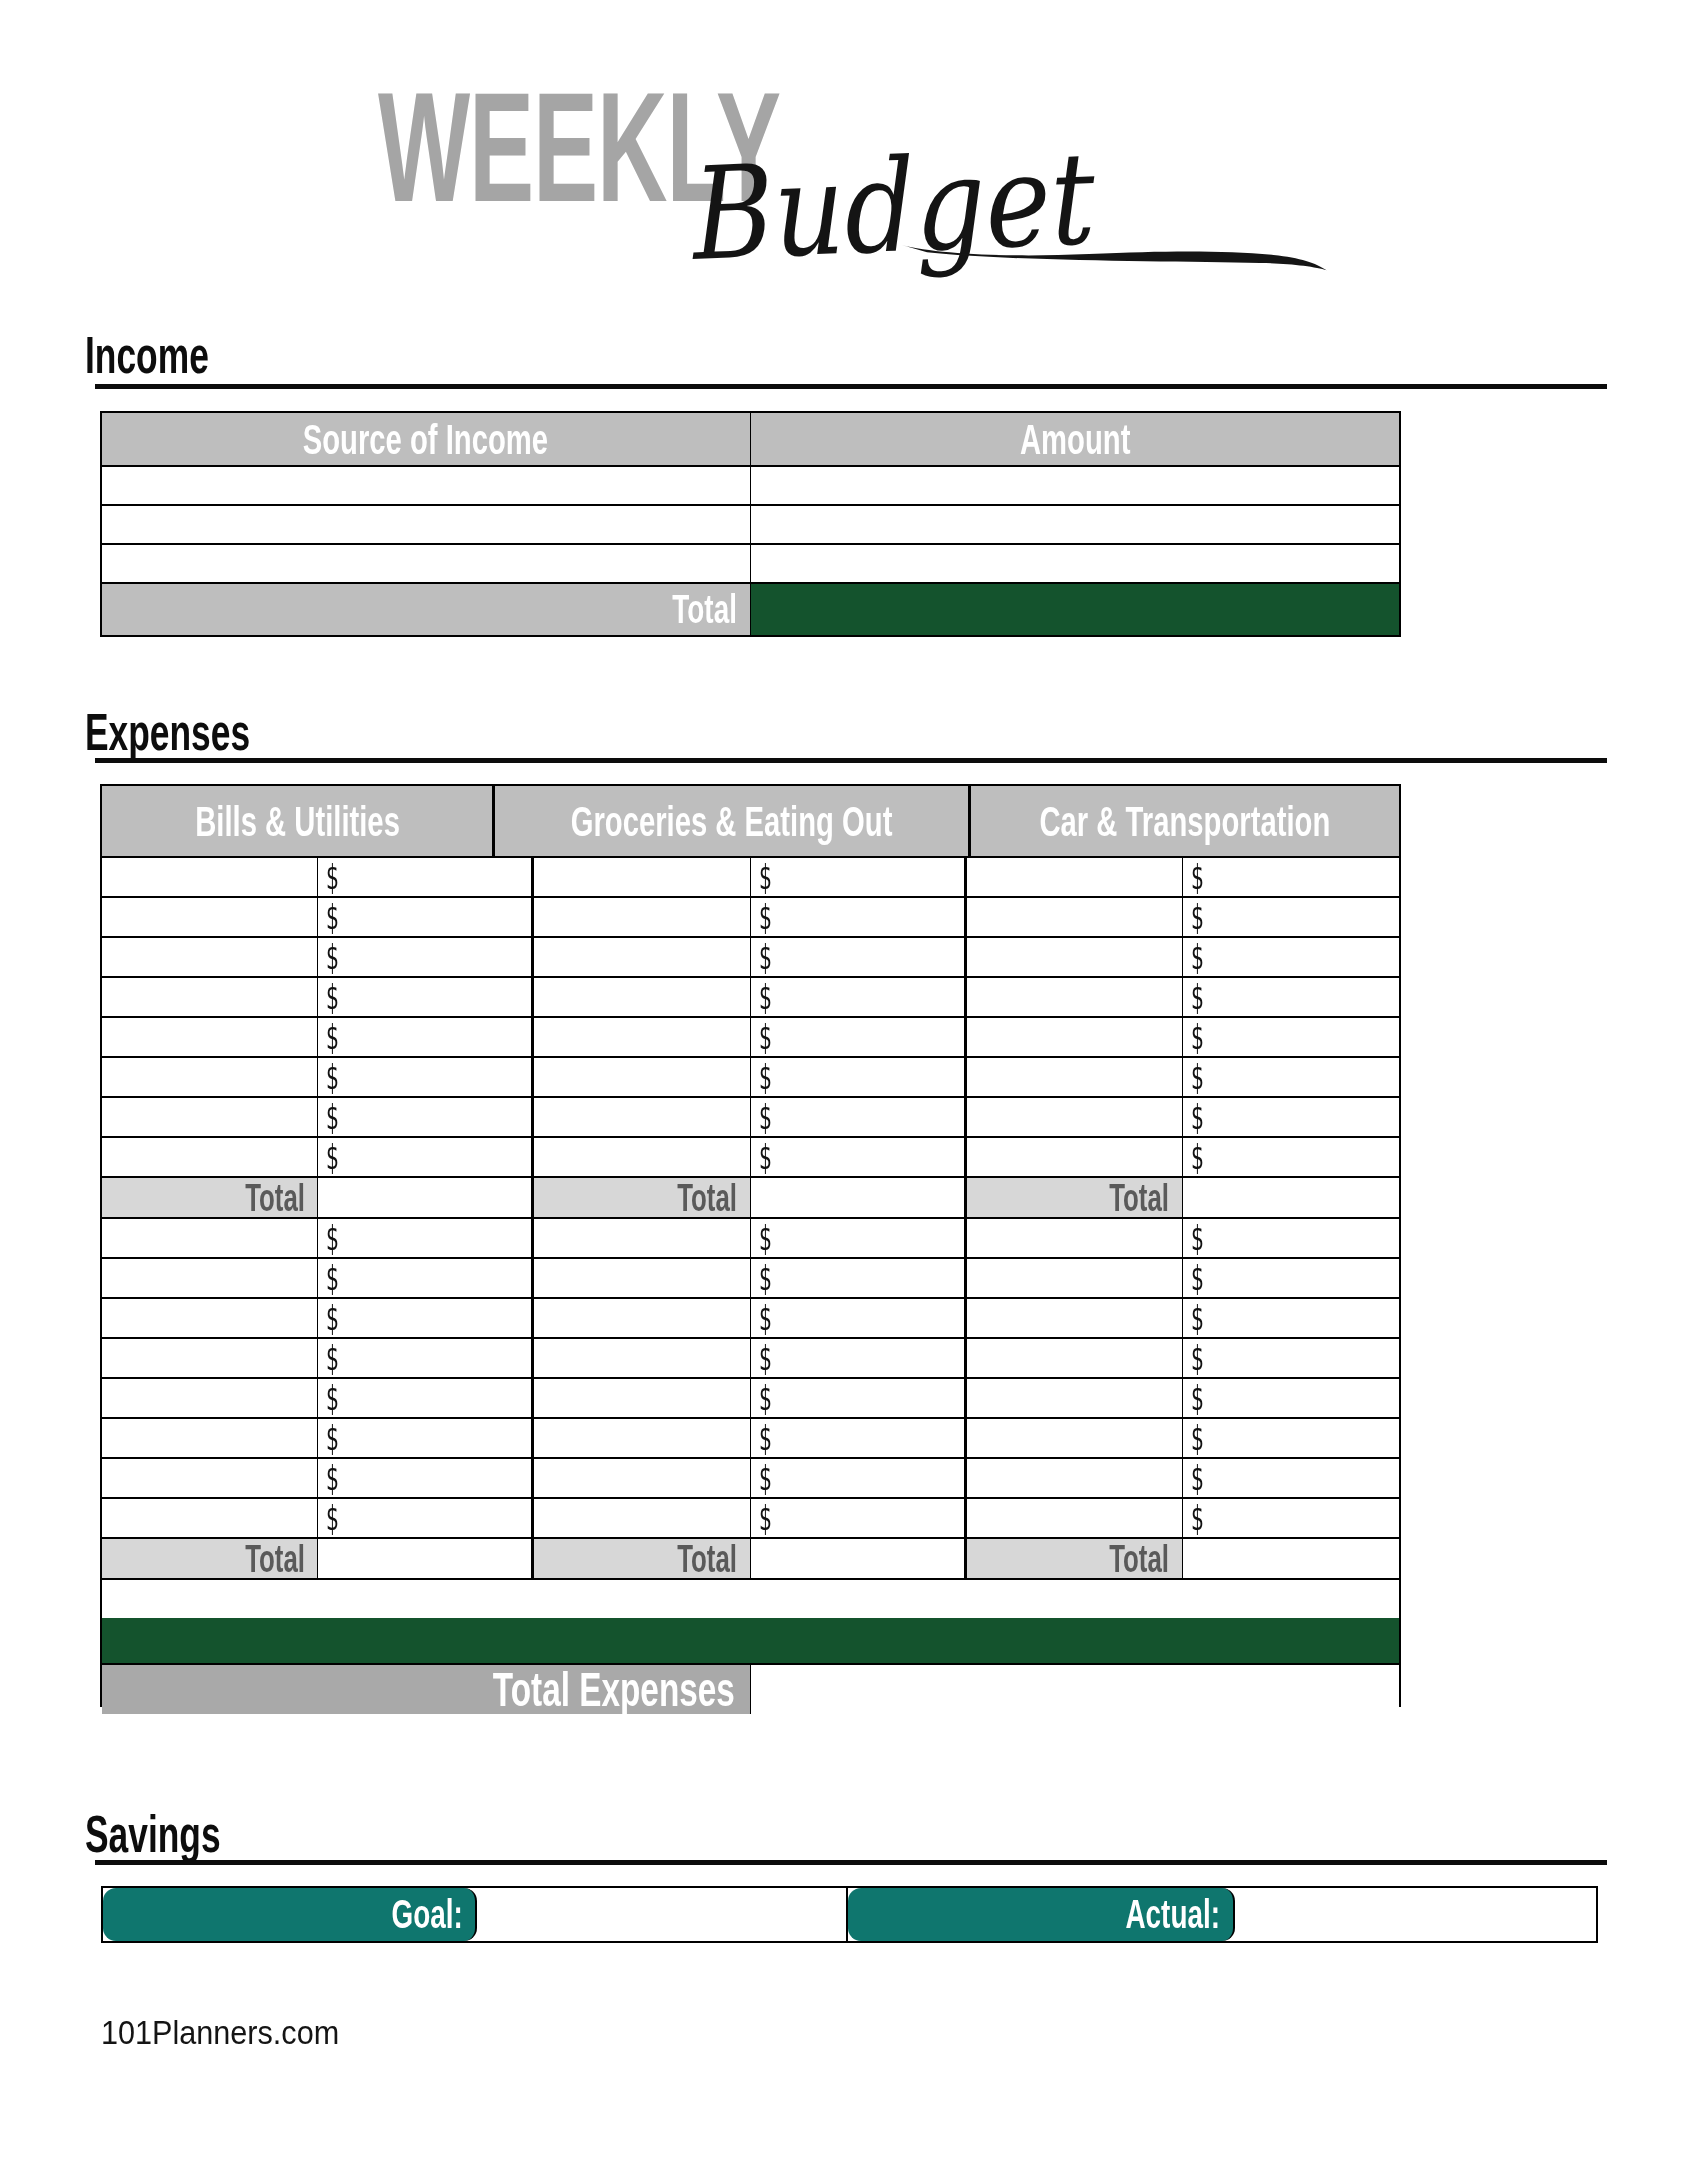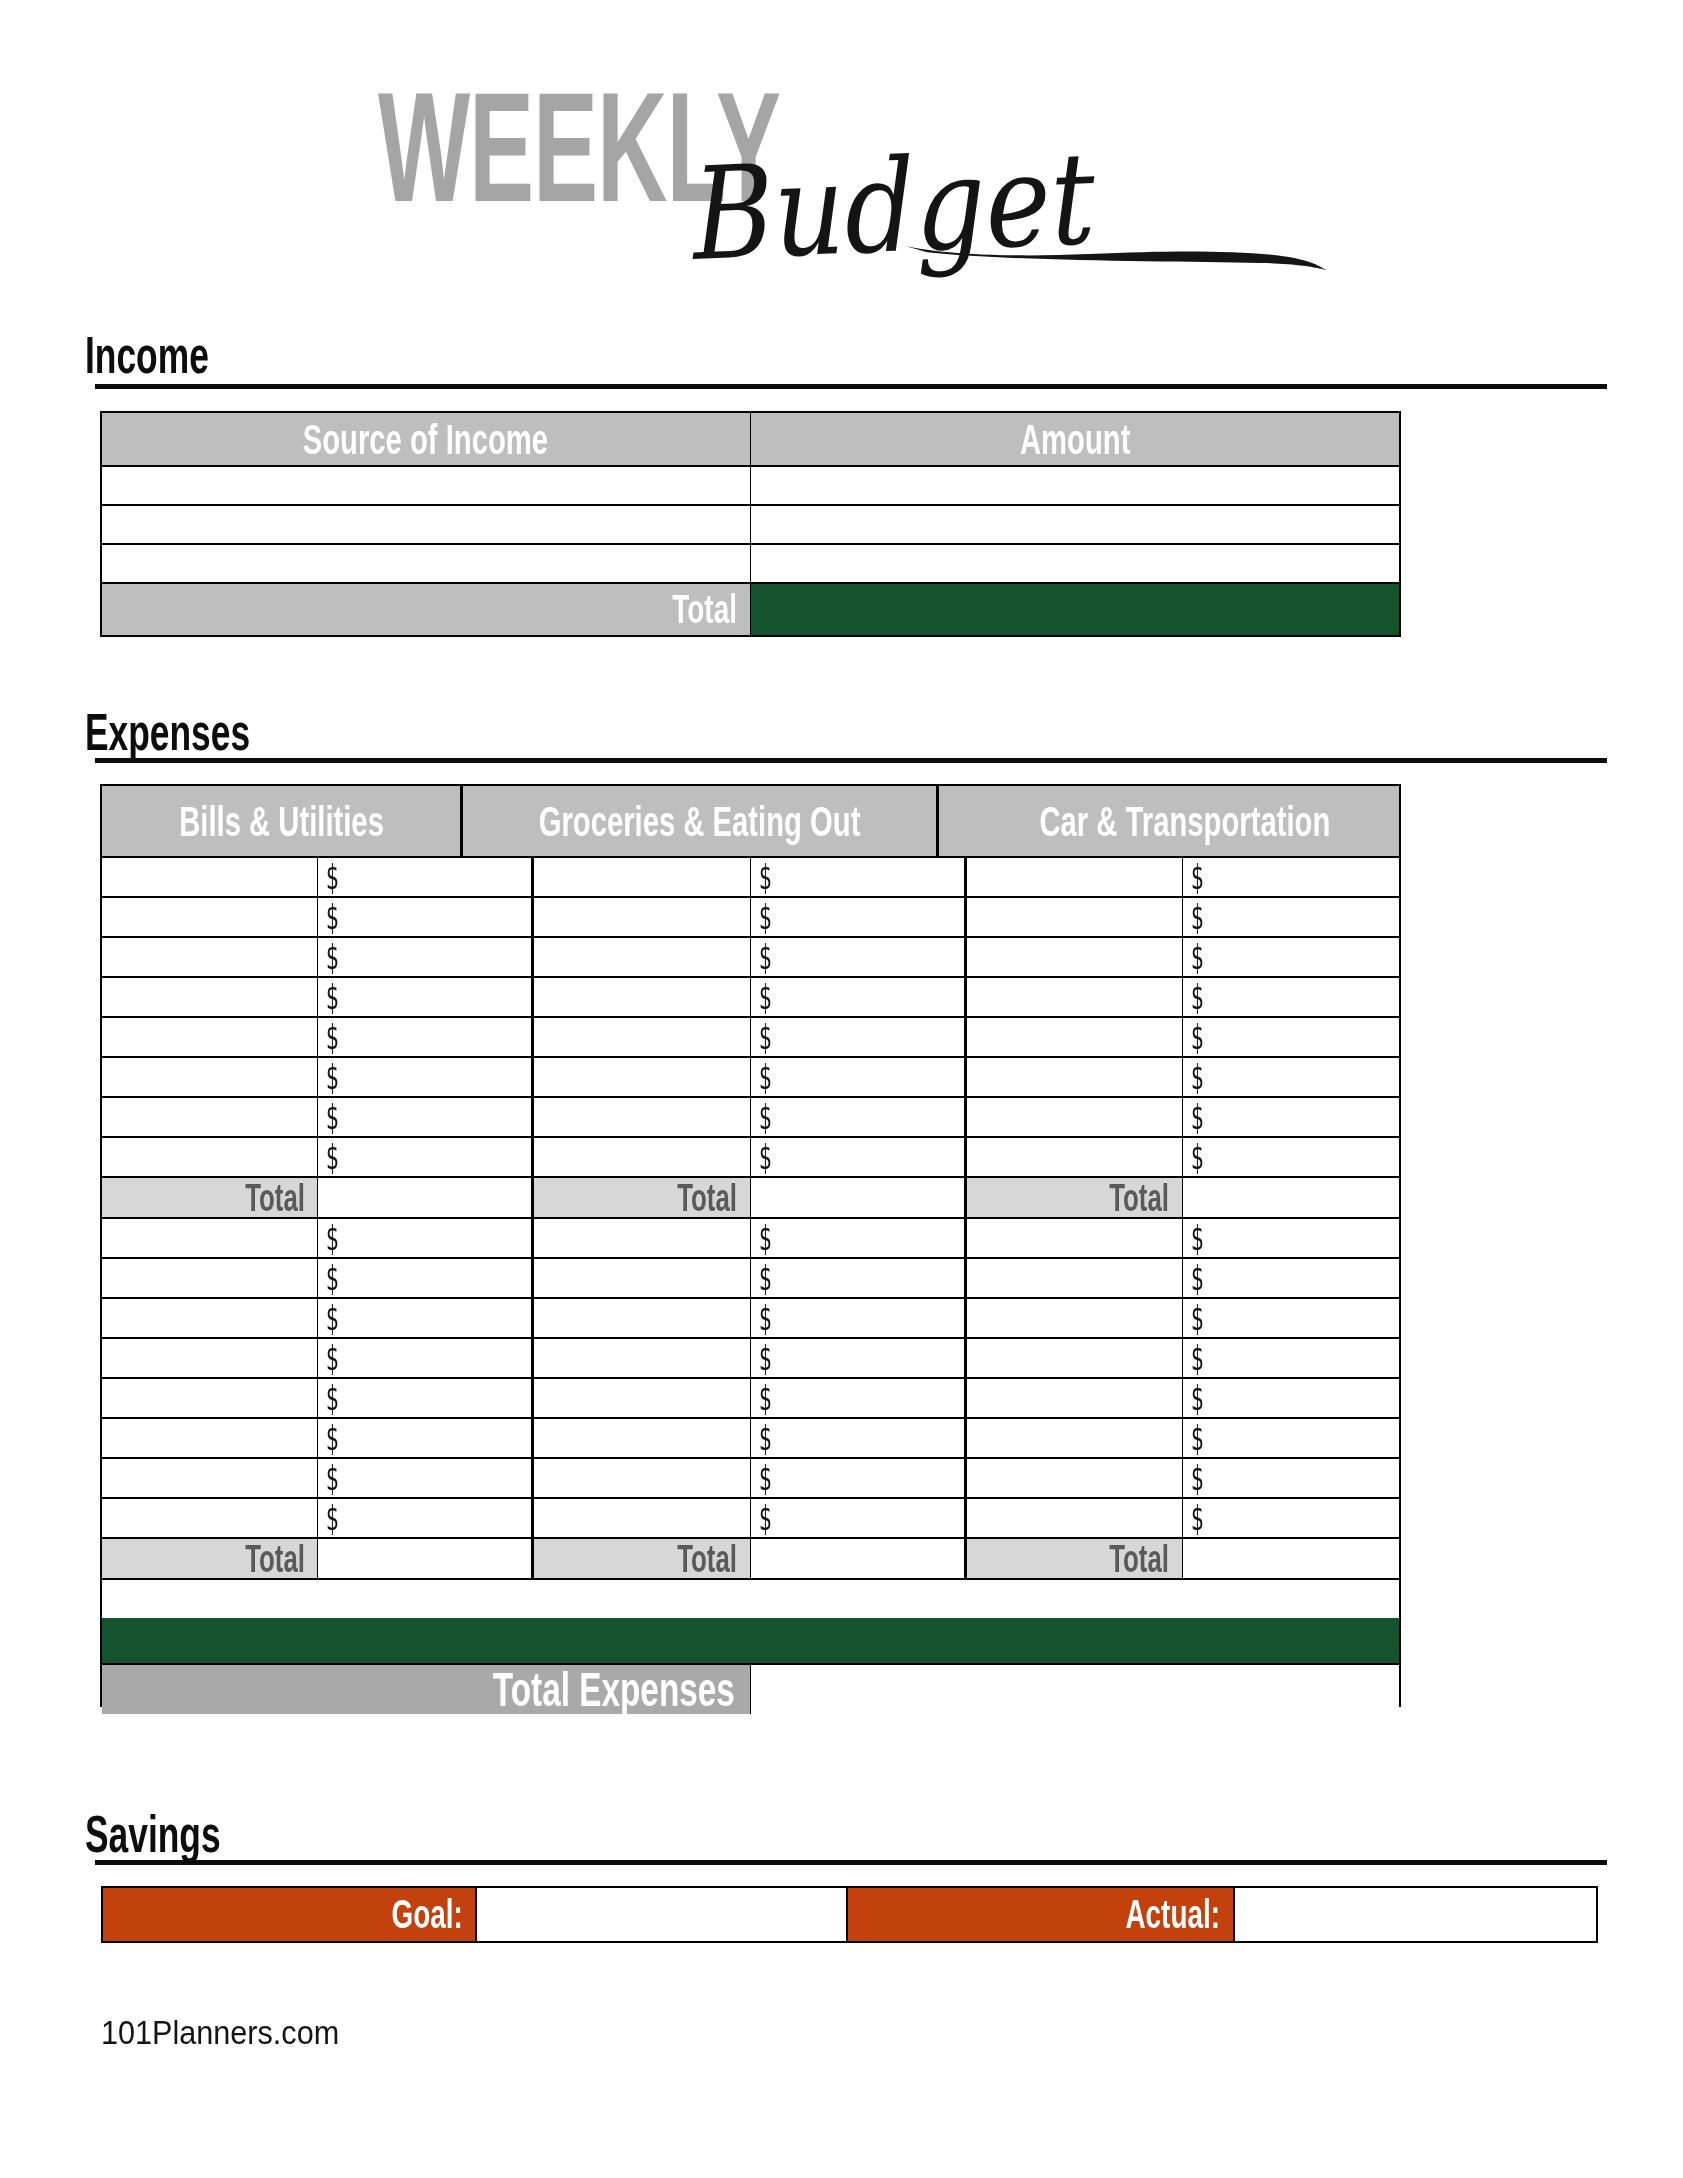--- a/index.html
+++ b/index.html
@@ -59,21 +59,21 @@
   .inc-row > .cell:first-child { border-right:1.8px solid #000; }
   .inc-header { height:52px; }
   .inc-header .cell { font-size:43px; color:#fff; }
   .inc-data { height:39px; border-top:2.7px solid #000; background:#fff; }
   .inc-total { height:53px; border-top:2.7px solid #000; }
   .inc-total .label { background:#bebebe; font-size:41px; color:#fff; padding-right:12.6px; }
 
   
   .exp-header { display:grid; grid-template-columns:1fr 1fr 1fr; height:70px; }
   .exp-header .cell { border-right:3.6px solid #000; font-size:43px; color:#fff; }
-  .exp-header .cell:last-child { border-right:none;margin-left:32px; }
+  .exp-header .cell:last-child { border-right:none; }
   .exp-row { display:grid; grid-template-columns:repeat(6,1fr); height:40px; border-top:2.7px solid #000; }
   .exp-row .cell { background:#fff; }
   .exp-row .cell:nth-child(odd)  { border-right:1.8px solid #000; }
   .exp-row .cell:nth-child(even) { border-right:3.6px solid #000; }
   .exp-row .cell:last-child { border-right:none; }
   .dollar {
     display:inline-block; margin-left:8px;
     font-family:"DejaVu Sans", sans-serif; font-weight:400;
     font-size:33px; color:#111; line-height:1;
     transform:scaleX(0.62); transform-origin:left center;
@@ -88,21 +88,21 @@
   .exp-grand .value { background:#fff; }
 
   
   .sav-table {
     position:absolute; left:101px; top:1886px; width:1497px; height:57px;
     border:2.7px solid #000; display:grid;
     grid-template-columns:374px 371px 387px 1fr;
   }
   .sav-table .cell { border-right:2.7px solid #000; }
   .sav-table .cell:last-child { border-right:none; }
-  .sav-label { background:#c2410c; font-size:41px; color:#fff; padding-right:12.6px; }
+  .sav-label { background:#0f766e; font-size:41px; color:#fff; padding-right:12.6px;border-radius:13px; }
   .sav-input { background:#fff; }
 
   .footer-text {
     position:absolute; left:101px; top:2013px;
     font-size:34px; color:#141414; letter-spacing:0;
     transform:scaleX(0.9); transform-origin:left top;
   }
 </style>
 </head>
 <body>

